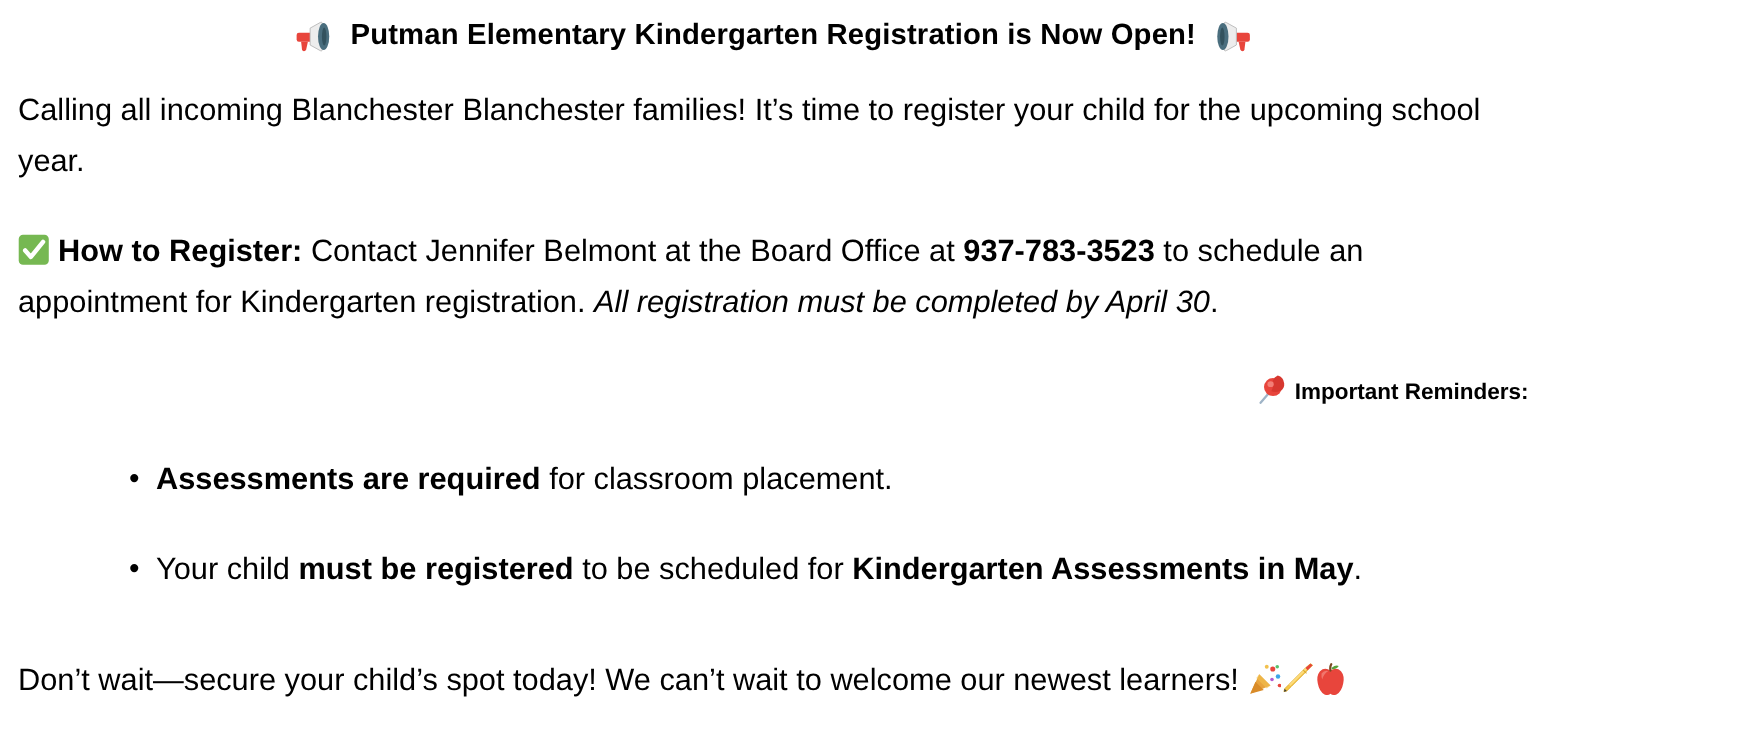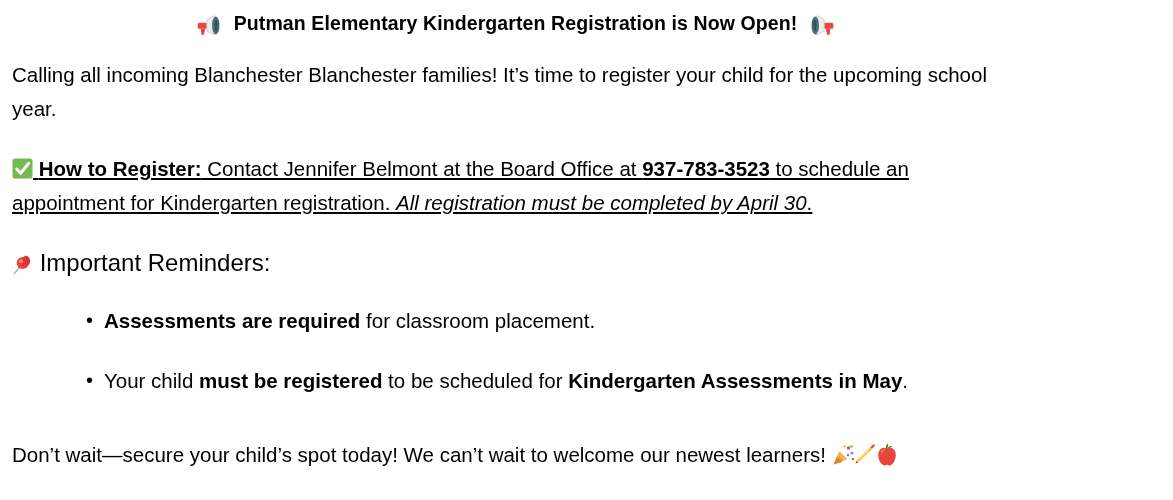--- a/index.html
+++ b/index.html
@@ -37,22 +37,22 @@
   .headline .title-text { padding: 0 7px; }
 
   
   .para {
     font-size: 20.5px;
     line-height: 34px;
     margin: 0;
     padding-top: 22px;
     font-weight: normal;
   }
-  .para-register { padding-top: 26px; text-decoration: underline; }
-  .para-reminders { padding-top: 26px; font-weight: normal; font-size: 24px; }
+  .para-register { padding-top: 26px; }
+  .para-reminders { padding-top: 26px; font-weight: bold; font-size: 15px; text-align: right; }
   .para-closing { padding-top: 42px; }
 
   b, .b { font-weight: bold; }
   i, .i { font-style: italic; }
 
   
   ul.reminder-list {
     margin: 0;
     padding: 0;
     list-style: none;

